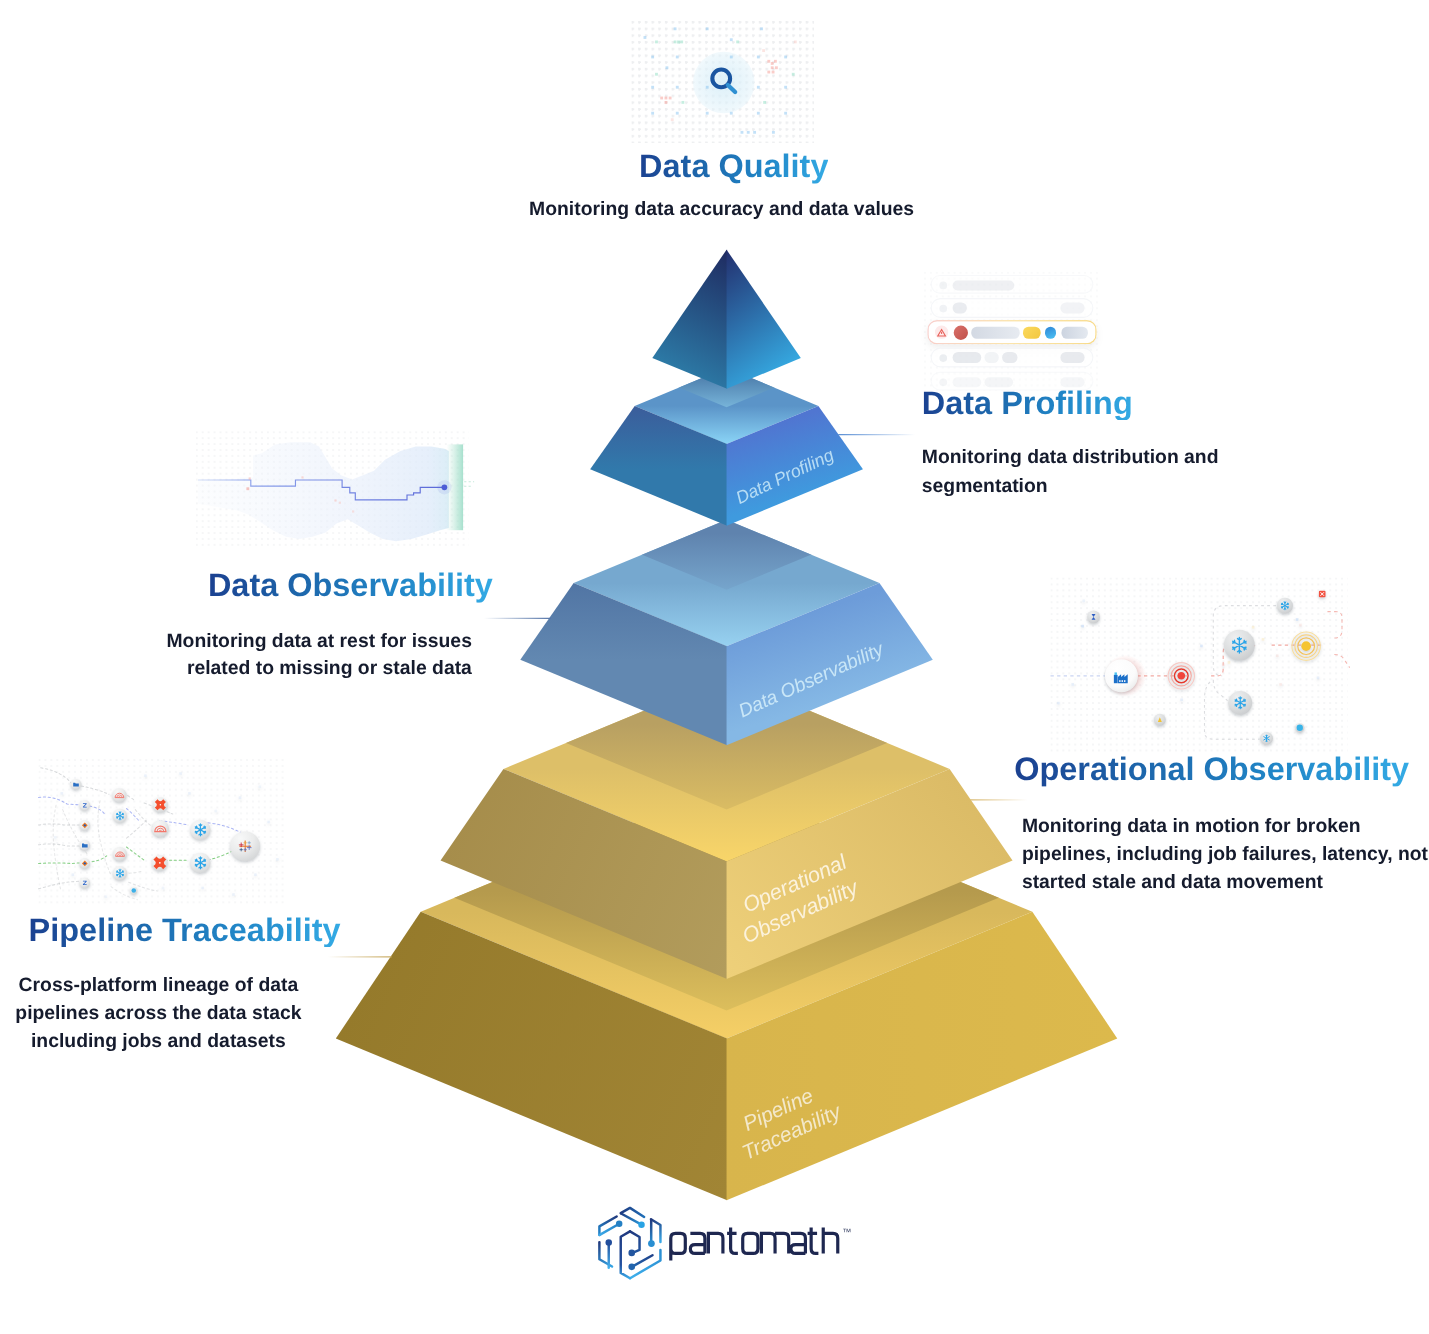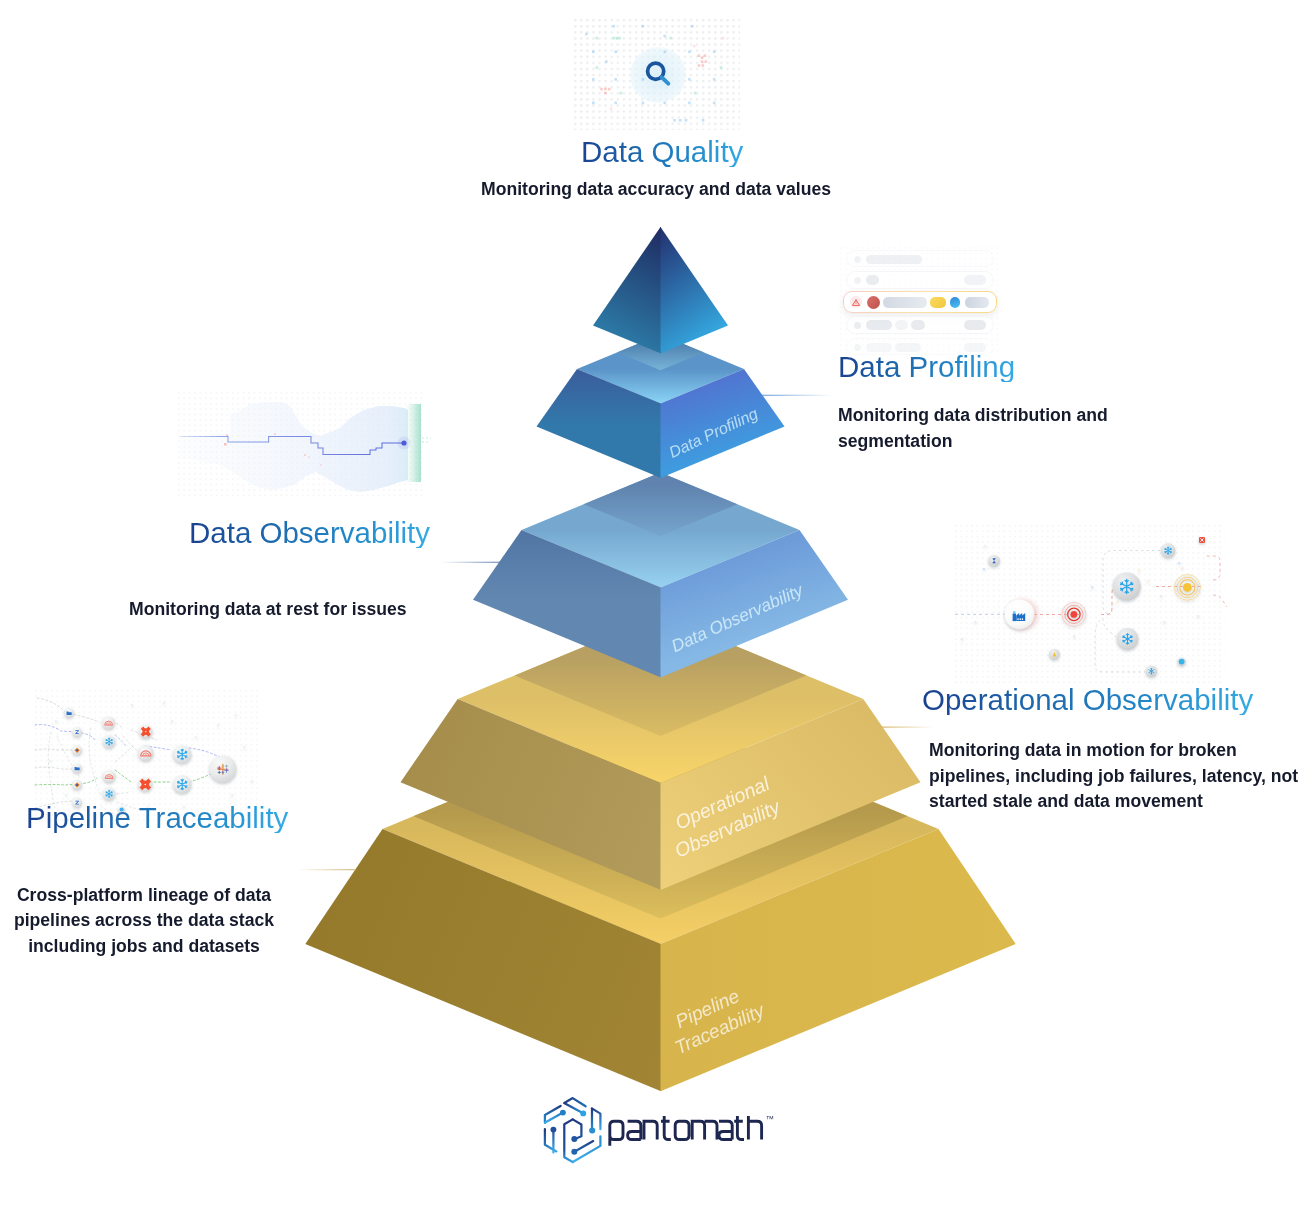--- a/index.html
+++ b/index.html
@@ -2,21 +2,21 @@
 <html><head>
 <meta charset="utf-8">
 <title>The Data Observability Pyramid</title>
 <style>
   html,body{margin:0;padding:0;background:#fff;}
   body{width:1299px;height:1213px;font-family:"Liberation Sans",sans-serif;
        overflow:hidden;position:relative;-webkit-font-smoothing:antialiased;}
   #stage{position:absolute;left:0;top:0;width:1299px;height:1213px;}
   .abs{position:absolute;}
   svg{display:block;overflow:visible;}
-  .t-title{position:absolute;font-size:29.5px;font-weight:400;line-height:1;white-space:nowrap;
+  .t-title{position:absolute;font-size:29.5px;font-weight:700;line-height:1;white-space:nowrap;
     background-image:linear-gradient(96deg,#1b4090 0%,#1d66ab 32%,#2186c7 66%,#34abe5 100%);
     -webkit-background-clip:text;background-clip:text;color:transparent;}
   .t-body{position:absolute;font-size:17.6px;font-weight:700;line-height:25.4px;color:#151b2d;}
   .t-body>div{white-space:nowrap;}
   .caption{position:absolute;font-size:25px;font-weight:400;color:#7d848f;white-space:nowrap;}
   .dotgrid{background-image:radial-gradient(circle at 1.2px 1.2px, rgba(152,160,170,.17) 1.2px, transparent 1.3px);
     background-size:6.1px 6.1px;background-position:0 0;}
   .dotgrid2{background-image:radial-gradient(circle at 1px 1px, rgba(150,158,168,.11) 1px, transparent 1.1px);background-size:5.4px 5.4px;}
   .row-card{background:#fff;border-radius:9px;border:1px solid #f2f4f7;}
   .row-card.hi{border:1.3px solid transparent;background:linear-gradient(#fff,#fff) padding-box,linear-gradient(100deg,#f8cdcb,#fbe3a6,#f8d984) border-box;box-shadow:0 3px 7px rgba(120,120,120,.13);}
@@ -667,32 +667,33 @@
   <div><span>Monitoring data accuracy and data values</span></div>
 </div>
 
 <div class="t-title" style="left:838px;top:352px">Data Profiling</div>
 <div class="t-body" style="left:838px;top:403.3px;text-align:left">
   <div><span>Monitoring data distribution and</span></div>
   <div><span>segmentation</span></div>
 </div>
 
 <div class="t-title" style="left:189px;top:518px">Data Observability</div>
-<div class="t-body" style="left:129px;top:597px;width:300px;text-align:left">
+<div class="t-body" style="left:129px;top:570px;width:300px;text-align:right">
   <div><span>Monitoring data at rest for issues</span></div>
+  <div><span>related to missing or stale data</span></div>
 </div>
 
 <div class="t-title" style="left:922px;top:685px">Operational Observability</div>
 <div class="t-body" style="left:929px;top:738.2px;text-align:left">
   <div><span>Monitoring data in motion for broken</span></div>
   <div><span>pipelines, including job failures, latency, not</span></div>
   <div><span>started stale and data movement</span></div>
 </div>
 
-<div class="t-title" style="left:26px;top:803px">Pipeline Traceability</div>
+<div class="t-title" style="left:26px;top:831px">Pipeline Traceability</div>
 <div class="t-body" style="left:0px;top:882.8px;width:288px;text-align:center">
   <div><span>Cross-platform lineage of data</span></div>
   <div><span>pipelines across the data stack</span></div>
   <div><span>including jobs and datasets</span></div>
 </div>
 
 
 </div>
 
 </body></html>

